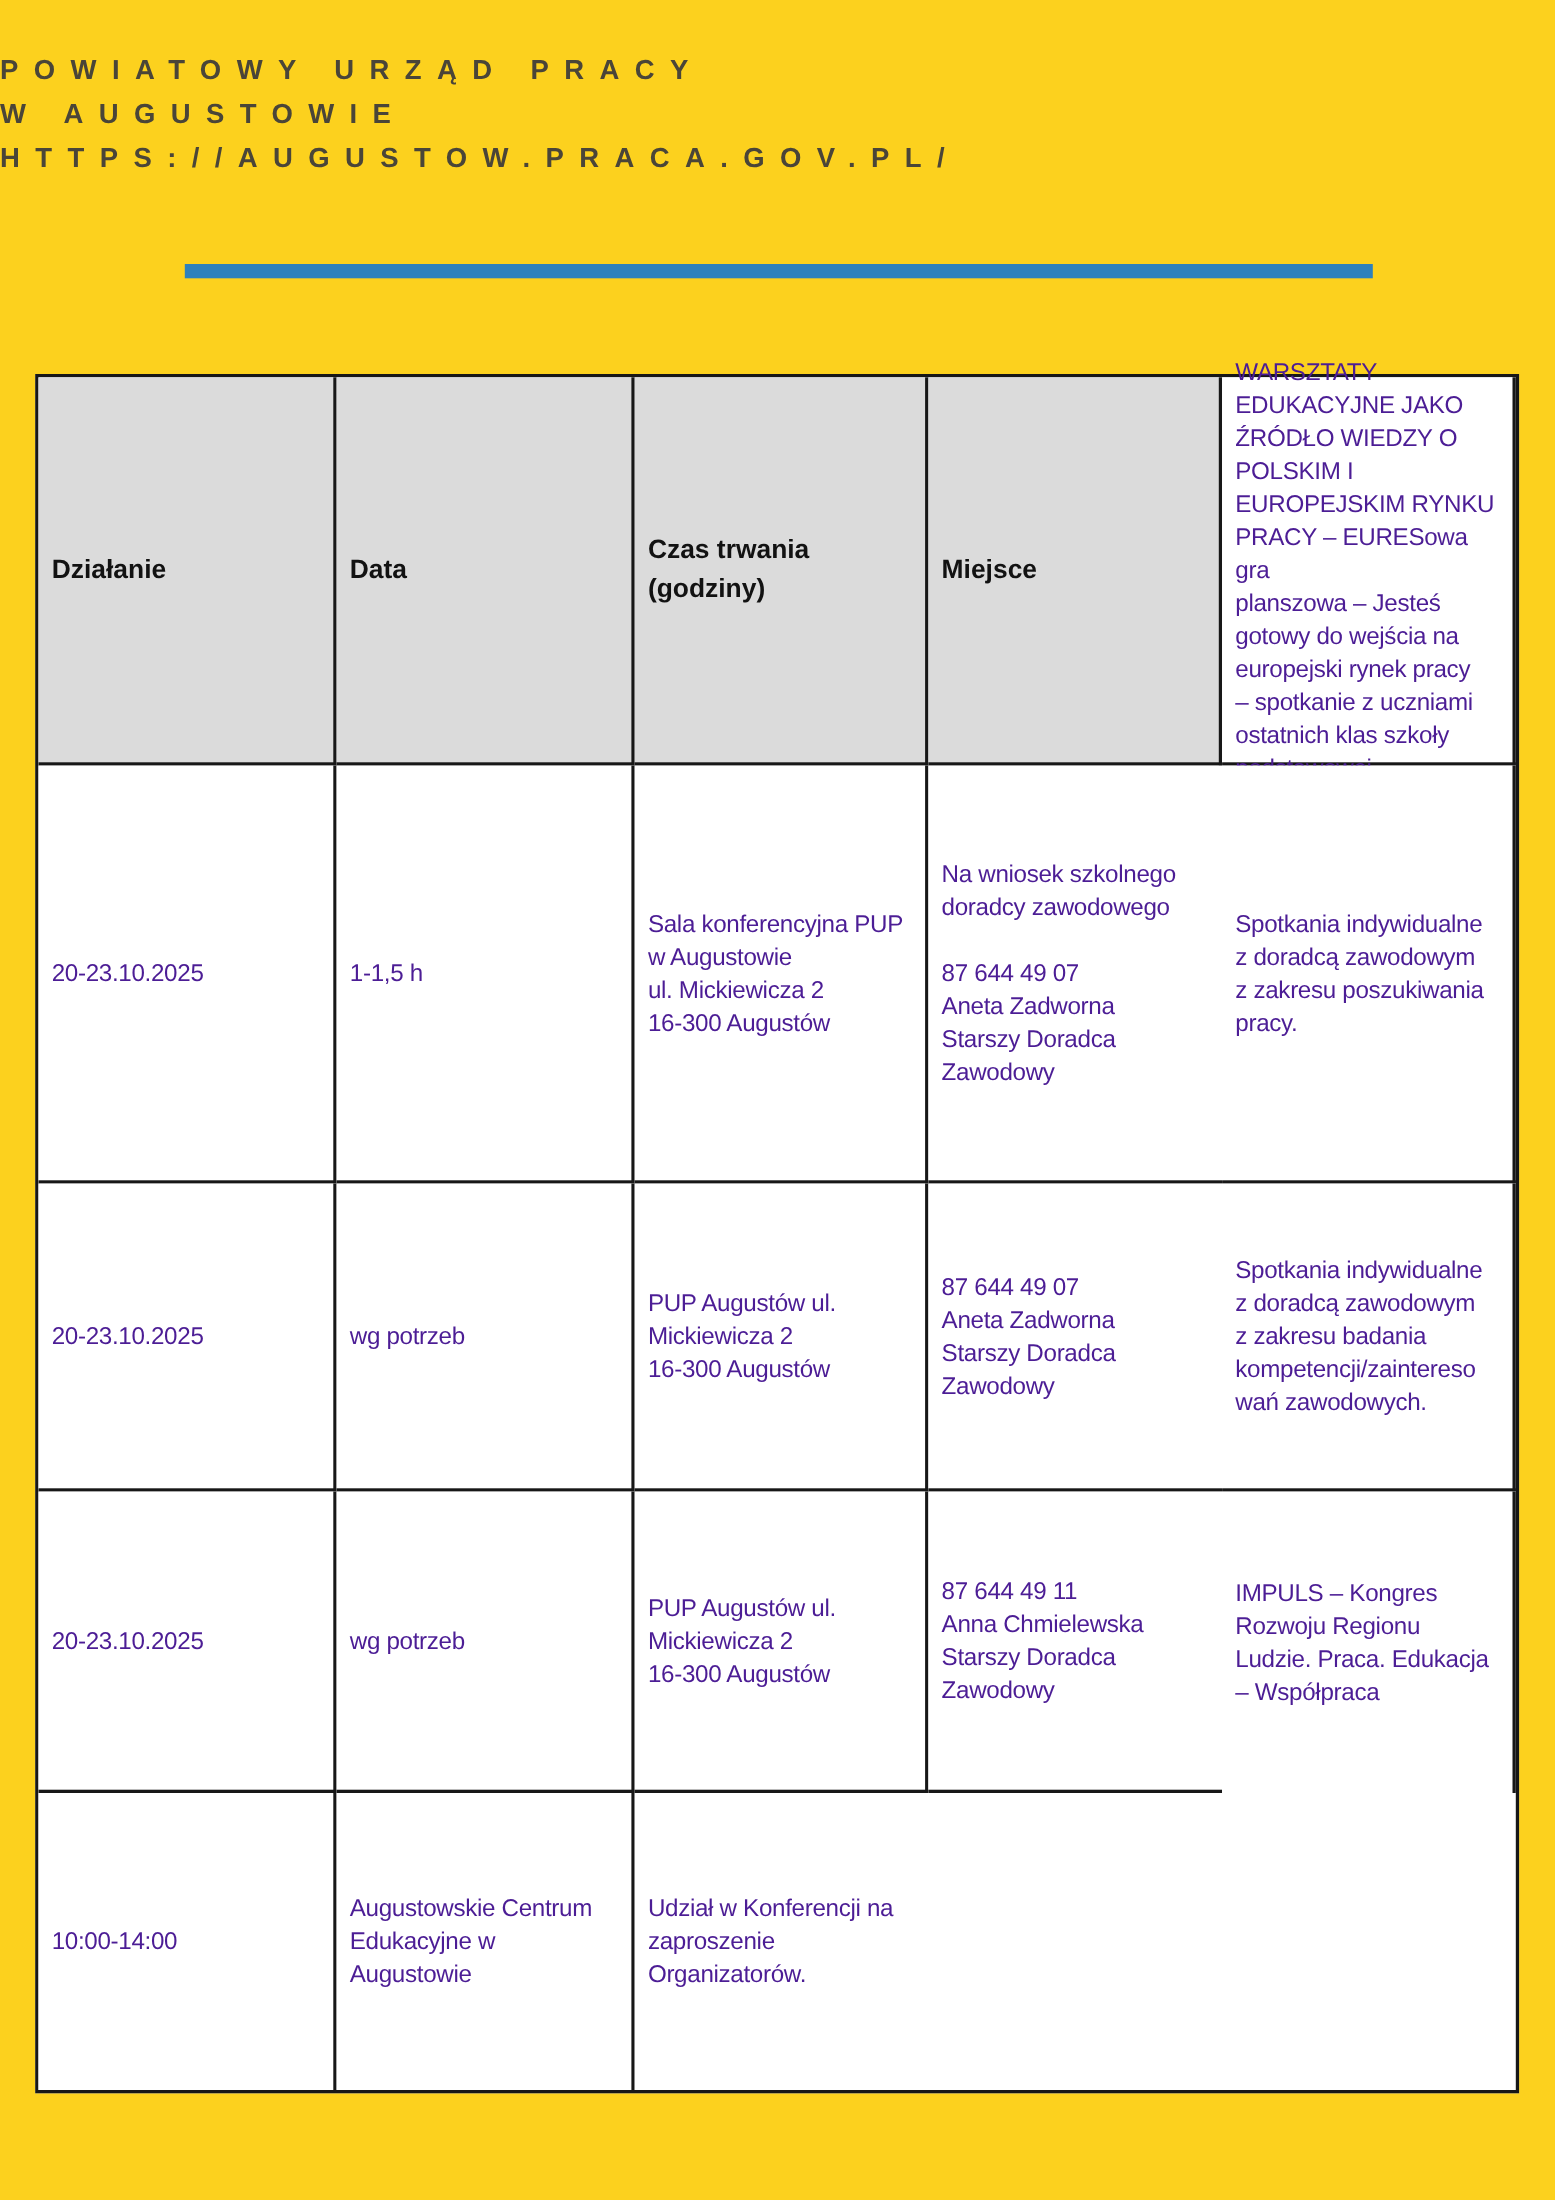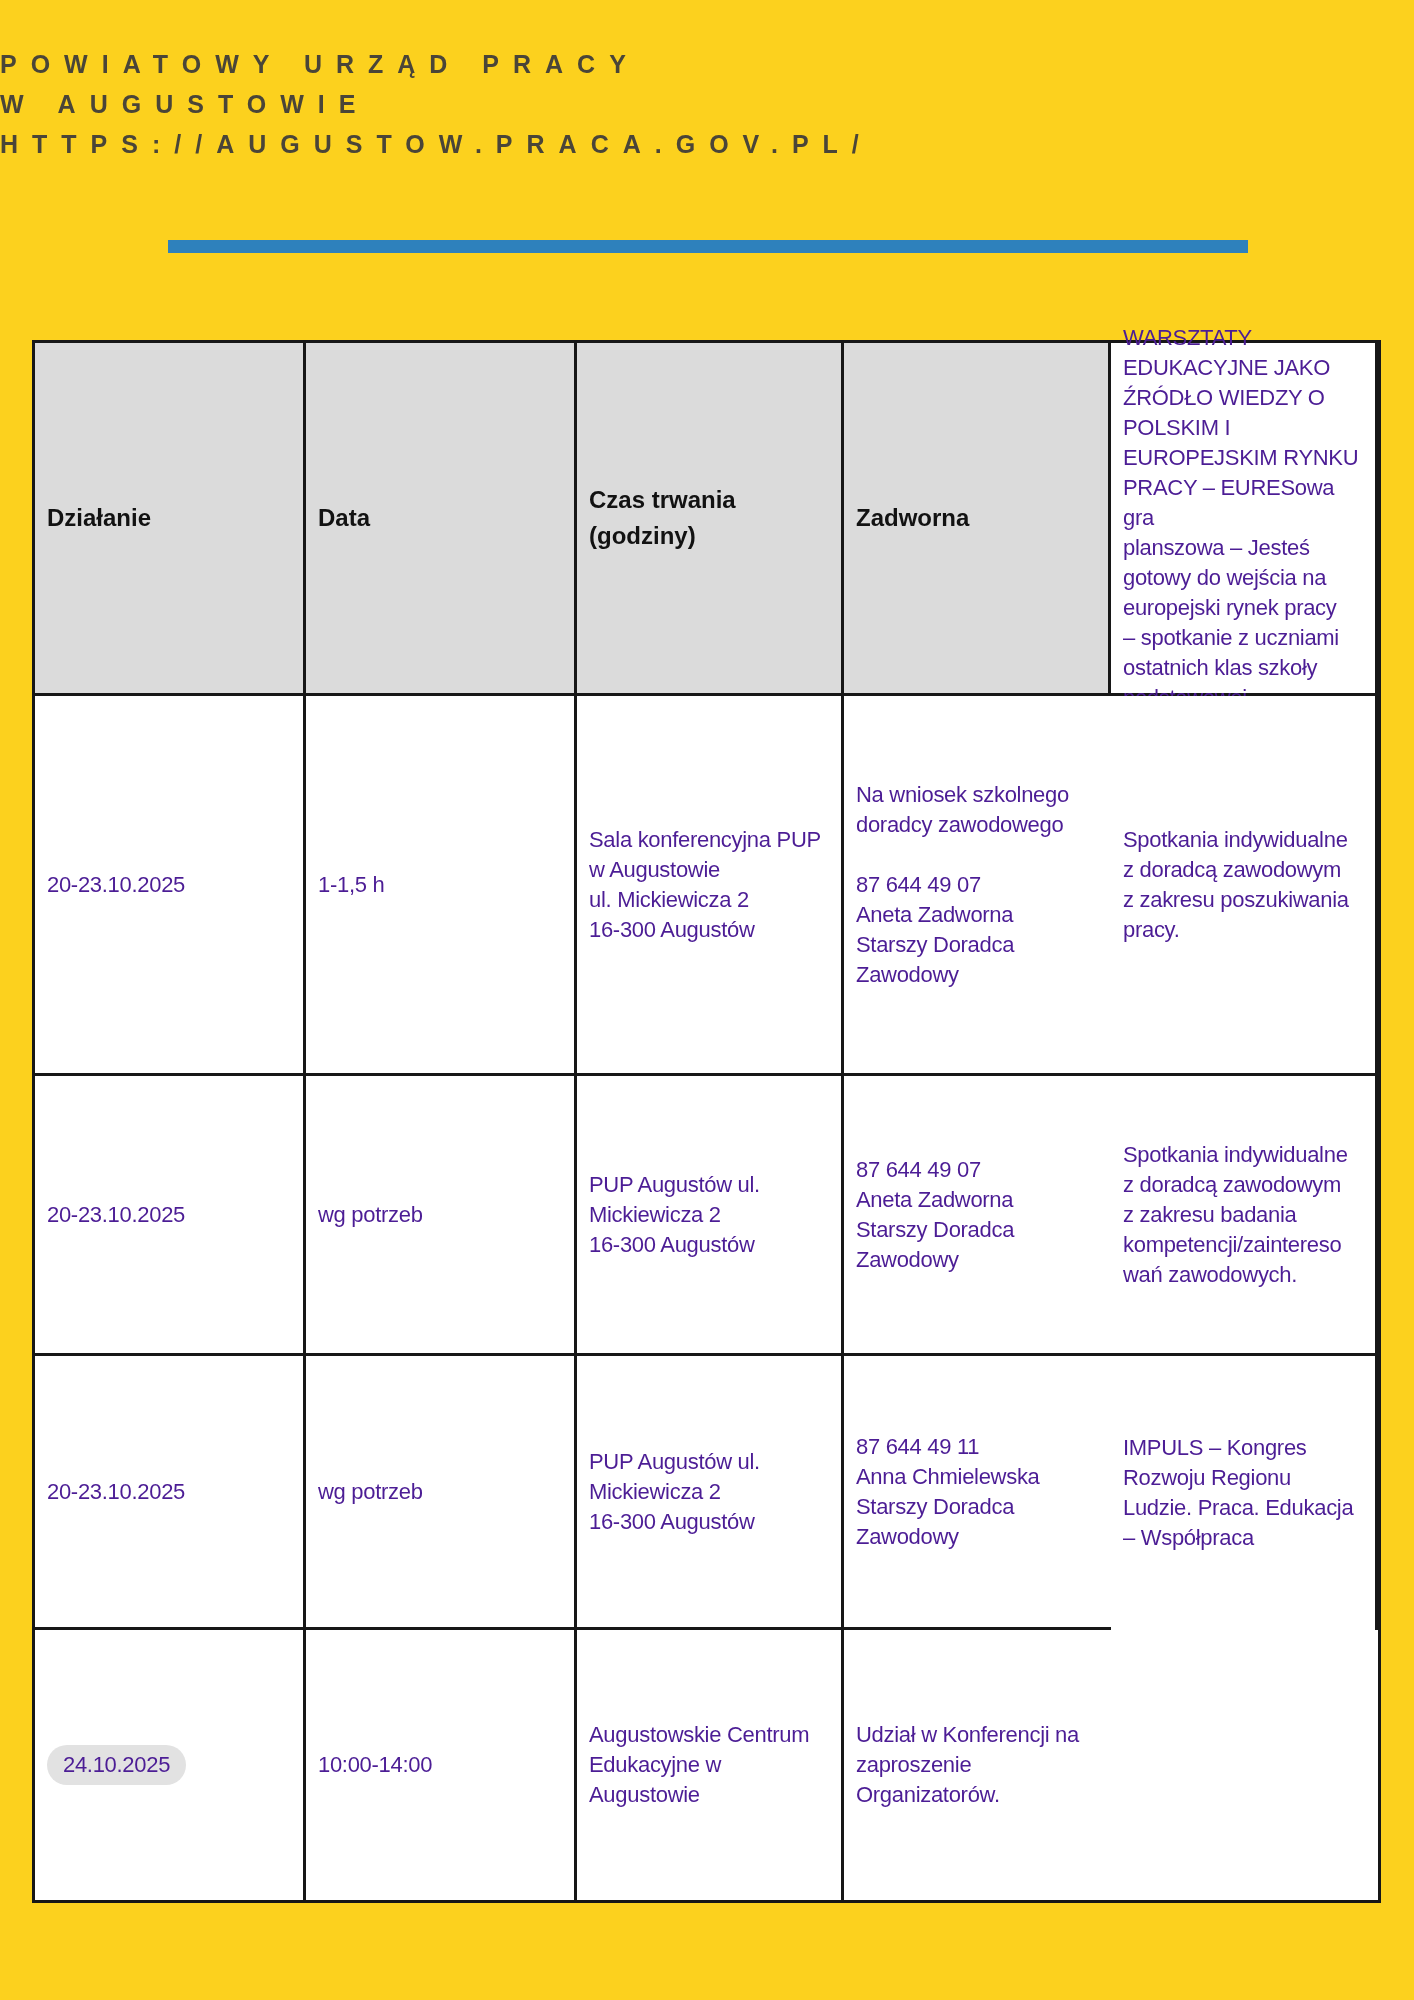--- a/index.html
+++ b/index.html
@@ -100,21 +100,21 @@
       <span class="txt">Działanie</span>
     </div>
   <div class="cell th c2">
       <span class="txt">Data</span>
     </div>
   <div class="cell th c3">
       <span class="txt">Czas trwania
 (godziny)</span>
     </div>
   <div class="cell th c4">
-      <span class="txt">Zadworna</span>
+      <span class="txt">Miejsce</span>
     </div>
 
   <div class="cell td c1">
       <span class="txt">WARSZTATY
 EDUKACYJNE JAKO
 ŹRÓDŁO WIEDZY O
 POLSKIM I
 EUROPEJSKIM RYNKU
 PRACY – EURESowa gra
 planszowa – Jesteś
@@ -194,23 +194,20 @@
 Starszy Doradca
 Zawodowy</span>
     </div>
 
   <div class="cell td c1 rlast">
       <span class="txt">IMPULS – Kongres
 Rozwoju Regionu
 Ludzie. Praca. Edukacja
 – Współpraca</span>
     </div>
-  <div class="cell td c2 rlast">
-      <span class="txt pill">24.10.2025</span>
-    </div>
   <div class="cell td c3 rlast">
       <span class="txt">10:00-14:00</span>
     </div>
   <div class="cell td c4 rlast">
       <span class="txt">Augustowskie Centrum
 Edukacyjne w
 Augustowie</span>
     </div>
   <div class="cell td c5 rlast">
       <span class="txt">Udział w Konferencji na

